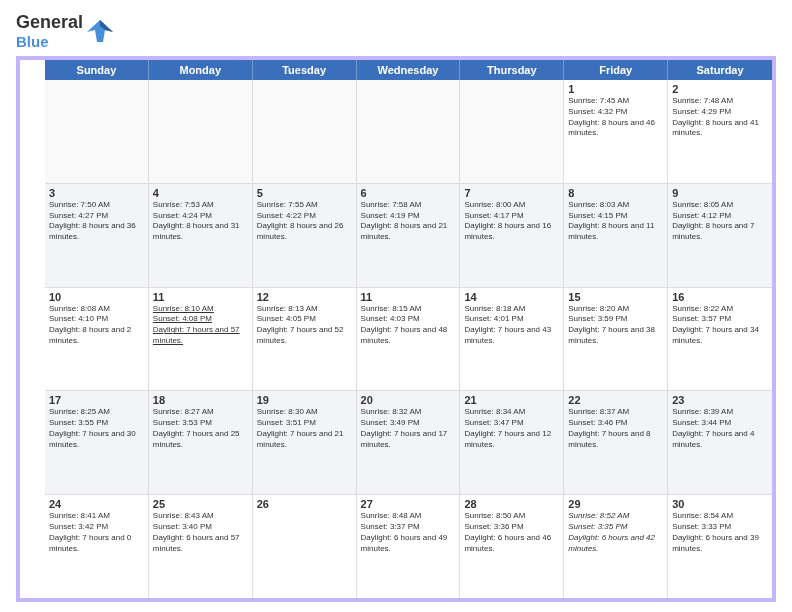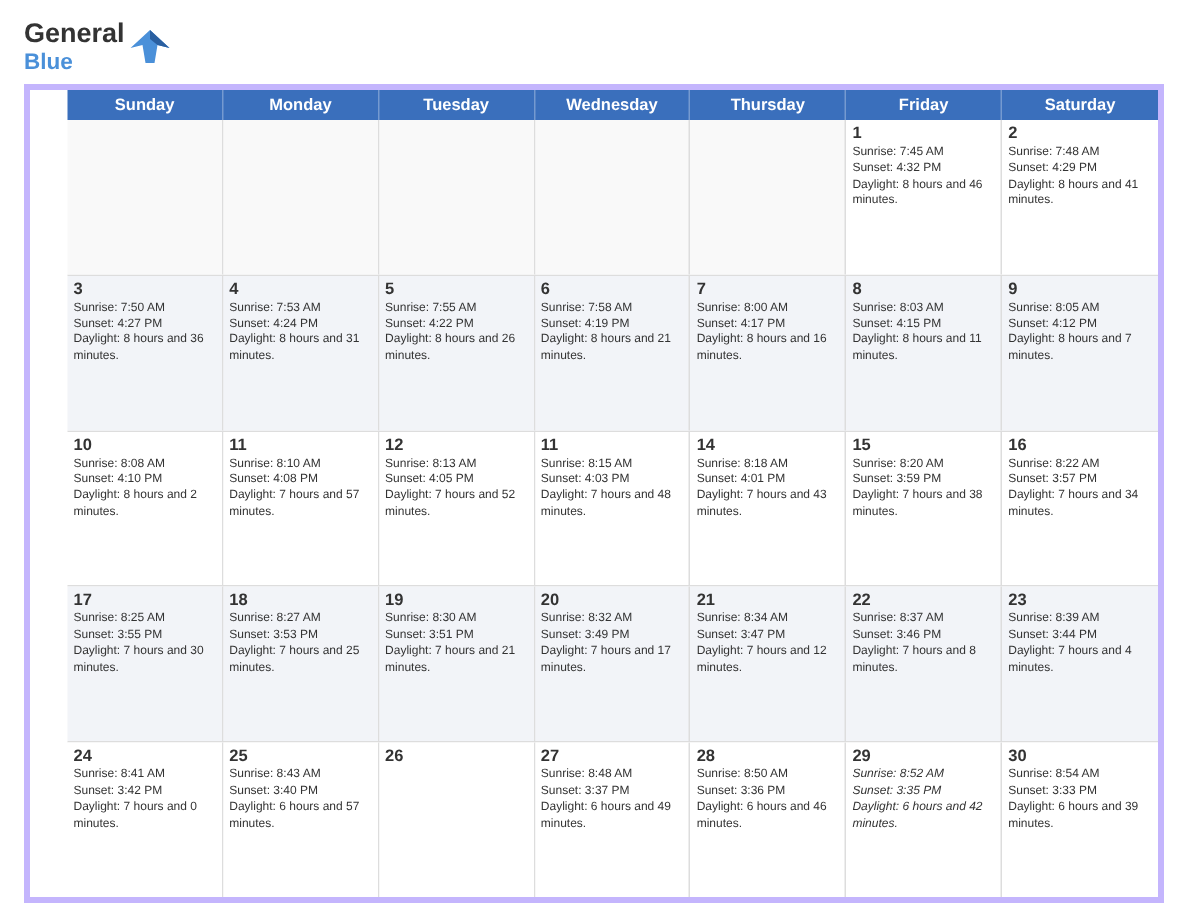--- a/index.html
+++ b/index.html
@@ -200,21 +200,21 @@
         </div>
         <div class="cal-week">
           <div class="cal-cell">
             <span class="day-num">10</span>
             <div class="day-info" style="white-space: pre-line;">Sunrise: 8:08 AM
 Sunset: 4:10 PM
 Daylight: 8 hours and 2 minutes.</div>
           </div>
           <div class="cal-cell">
             <span class="day-num">11</span>
-            <div class="day-info" style="white-space: pre-line;">Sunrise: 8:10 AM
+            <div class="day-info" style="white-space: pre-line; text-decoration: underline;">Sunrise: 8:10 AM
 Sunset: 4:08 PM
 Daylight: 7 hours and 57 minutes.</div>
           </div>
           <div class="cal-cell">
             <span class="day-num">12</span>
             <div class="day-info" style="white-space: pre-line;">Sunrise: 8:13 AM
 Sunset: 4:05 PM
 Daylight: 7 hours and 52 minutes.</div>
           </div>
           <div class="cal-cell">

